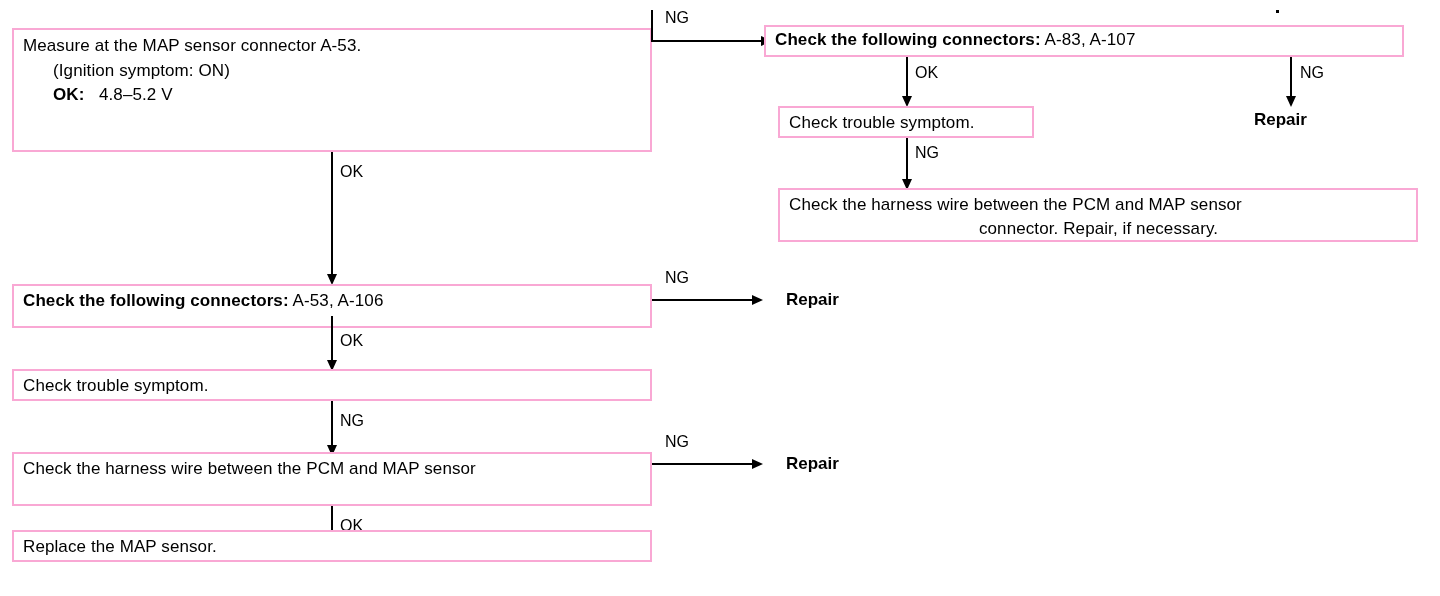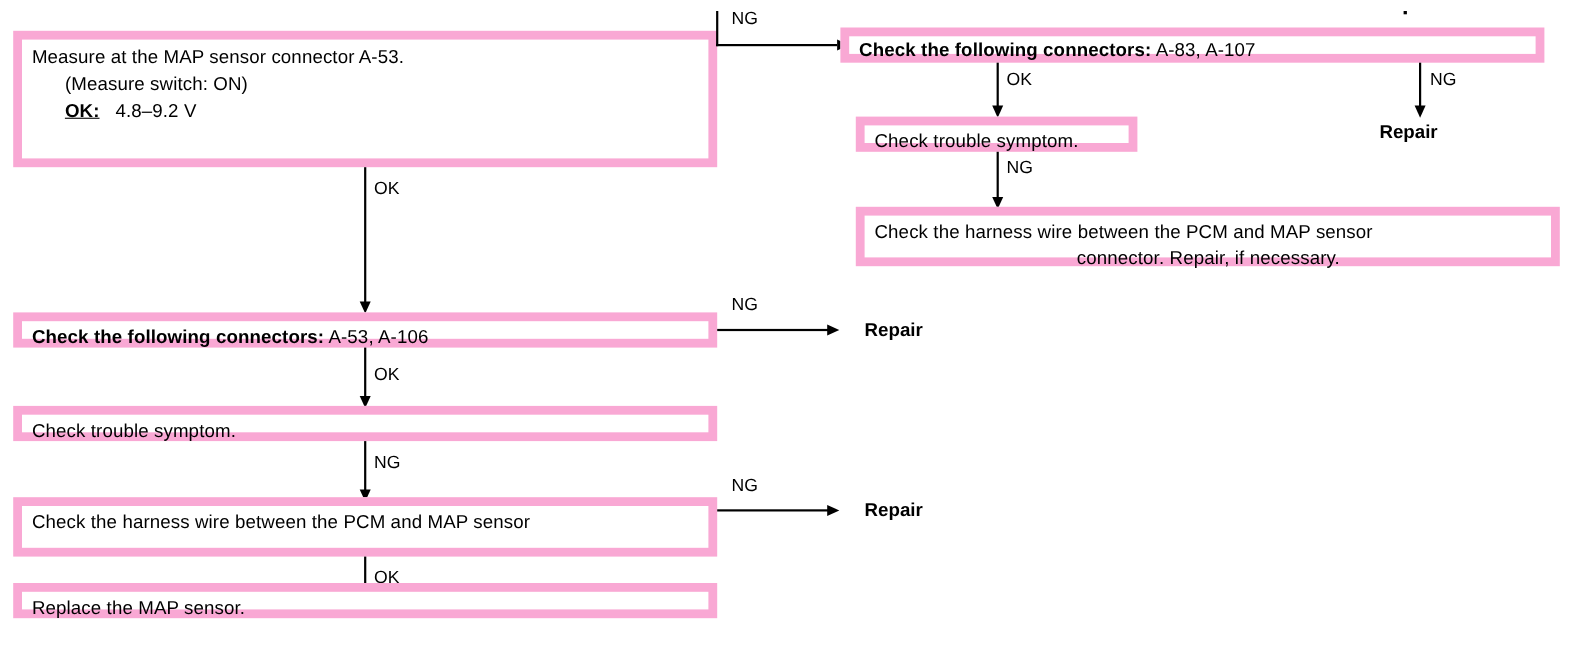--- a/index.html
+++ b/index.html
@@ -17,21 +17,21 @@
     width: 1440px;
     height: 596px;
     background: #ffffff;
     overflow: hidden;
   }
 
   
   .box {
     position: absolute;
     box-sizing: border-box;
-    border: 8px solid #f9a8d4;
+    border: 2px solid #f9a8d4;
     background: #fff;
     font-size: 17px;
     line-height: 1.42;
     color: #000;
     padding: 4px 8px 4px 9px;
     letter-spacing: 0.1px;
   }
   .box .ttl {
     font-weight: bold;
   }
@@ -74,21 +74,20 @@
   .subline {
     padding-left: 30px;
     margin: 0;
   }
   .okline {
     padding-left: 30px;
     margin: 0;
   }
   .okline b {
     font-weight: bold;
-    text-decoration: underline;
   }
 
   
   .vline {
     position: absolute;
     width: 2px;
     background: #000;
   }
   .hline {
     position: absolute;
@@ -135,37 +134,37 @@
 </style>
 </head>
 <body>
 
 <div id="canvas">
 
   <div class="box" style="left:12px; top:28px; width:640px; height:124px;">
     <p class="lead">Measure at the MAP sensor connector A-53.</p>
     <ul class="bul">
     </ul>
-    <p class="subline">(Measure switch: ON)</p>
+    <p class="subline">(Ignition symptom: ON)</p>
     <p class="okline">
       <b>OK:</b>
-      &nbsp;&nbsp;<span>4.8–9.2 V</span>
+      &nbsp;&nbsp;<span>4.8–5.2 V</span>
     </p>
   </div>
 
   <div class="vline" style="left:651px; top:10px; height:32px;"></div>
   <div class="hline" style="left:651px; top:40px; width:110px;"></div>
   <div class="arrow-right" style="left:761px; top:36px;"></div>
   <div class="edge-label" style="left:665px; top:10px;">NG</div>
 
   <div class="vline" style="left:331px; top:152px; height:124px;"></div>
   <div class="arrow-down" style="left:327px; top:274px;"></div>
   <div class="edge-label" style="left:340px; top:164px;">OK</div>
 
-  <div class="box" style="left:12px; top:284px; width:640px; height:32px; padding-top:3px;">
+  <div class="box" style="left:12px; top:284px; width:640px; height:44px; padding-top:3px;">
     <span class="ttl">Check the following connectors:</span>
     <span class="plain">A-53, A-106</span>
   </div>
 
   <div class="hline" style="left:652px; top:299px; width:104px;"></div>
   <div class="arrow-right" style="left:752px; top:295px;"></div>
   <div class="edge-label" style="left:665px; top:270px;">NG</div>
   <div class="term" style="left:786px; top:291px;">Repair</div>
 
   <div class="vline" style="left:331px; top:316px; height:46px;"></div>

